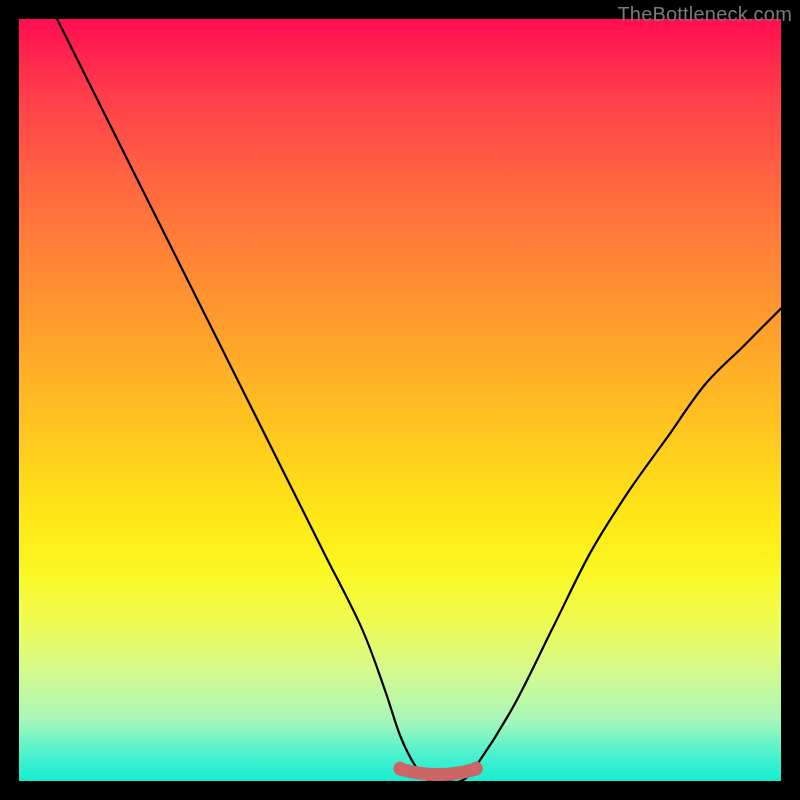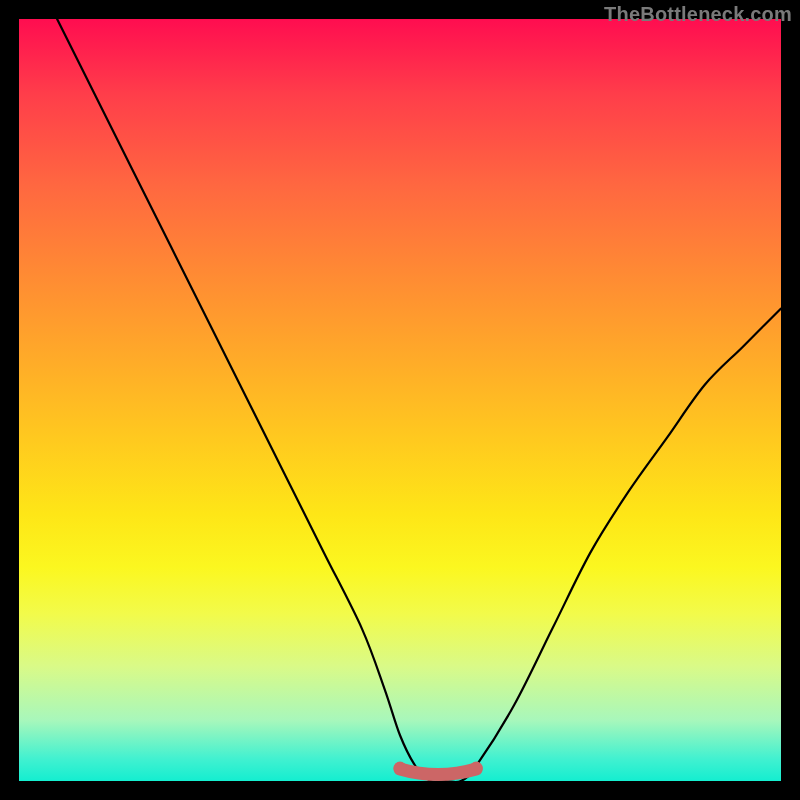--- a/index.html
+++ b/index.html
@@ -38,21 +38,21 @@
       #43f1d0 97%,
       #14eed0 100%
     );
   }
   .watermark {
     position: absolute;
     top: 3px;
     right: 8px;
     color: #7a7a7a;
     font-size: 20px;
-    font-weight: 700;
+    font-weight: 400;
     letter-spacing: 0.2px;
     z-index: 10;
   }
   svg.curve-layer {
     position: absolute;
     left: 0;
     top: 0;
     width: 762px;
     height: 762px;
     overflow: visible;

